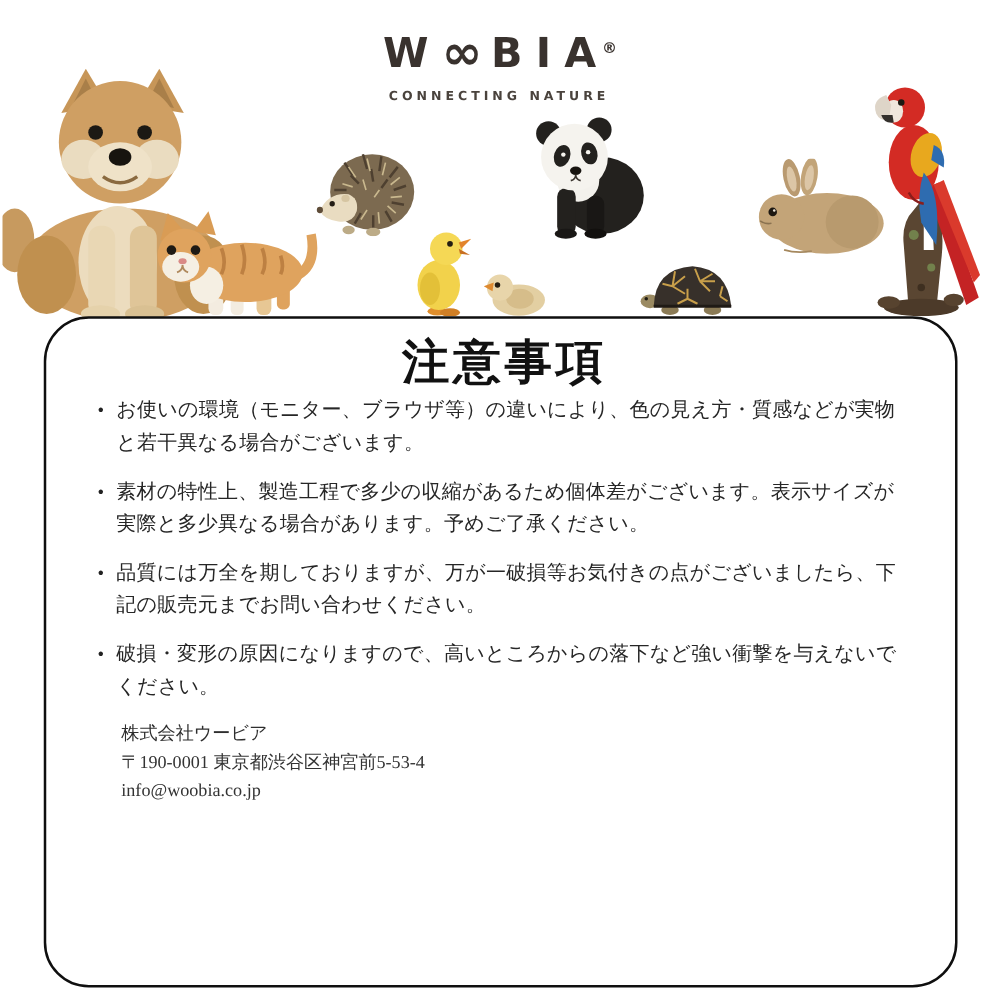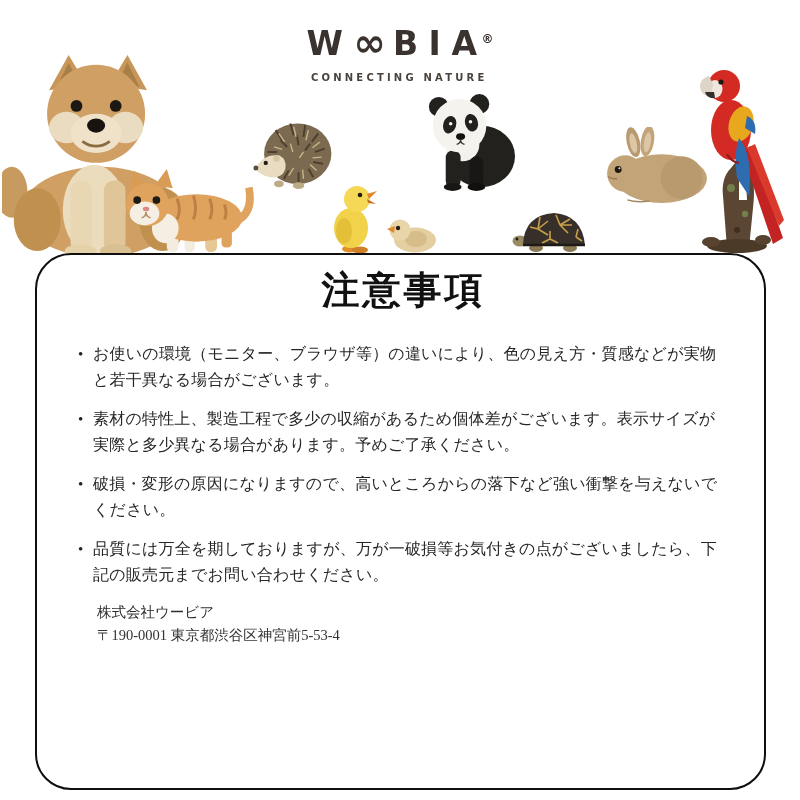--- a/index.html
+++ b/index.html
@@ -18,21 +18,21 @@
   
   .figure { position:absolute; z-index:1; }
   .figure svg { display:block; width:100%; height:100%; }
 
   
   .notice-box { position:absolute; left:35px; top:253px; width:731px; height:537px;
     background:#ffffff; border:2px solid #0f0f0f; border-radius:36px; z-index:2;
     padding:13px 34px 0 40px;font-family:Liberation Serif, serif; }
   .notice-title { text-align:center; font-size:38px; font-weight:bold; color:#111;
     letter-spacing:3px; line-height:1.18; }
-  .notice-list { list-style:none; margin-top:28px; }
+  .notice-list { list-style:none; margin-top:3px; }
   .notice-list li { position:relative; padding-left:16px; font-size:16px; line-height:26px;
     margin-bottom:13px; color:#262626; letter-spacing:0.2px; }
   .notice-list li::before { content:"•"; position:absolute; left:1px; top:0; font-size:15px; color:#222; }
   .contact { margin-left:20px; margin-top:4px; font-size:14.5px; line-height:23px; color:#333; }
   .contact .co { color:#2e2e2e; }
 </style>
 </head>
 <body>
 
 <div class="page">
@@ -207,22 +207,23 @@
       <circle cx="34" cy="24" r="2.6" fill="#1c1812"></circle>
       <path d="M40,96 q4,8 12,9" stroke="#8a1d1b" stroke-width="2" fill="none"></path>
     </svg>
   </div>
 
   <div class="notice-box">
     <div class="notice-title">注意事項</div>
     <ul class="notice-list">
       <li>お使いの環境（モニター、ブラウザ等）の違いにより、色の見え方・質感などが実物と若干異なる場合がございます。</li>
       <li>素材の特性上、製造工程で多少の収縮があるため個体差がございます。表示サイズが実際と多少異なる場合があります。予めご了承ください。</li>
+      <li>品質には万全を期しておりますが、万が一破損等お気付きの点がございましたら、下記の販売元までお問い合わせください。</li>
       <li>破損・変形の原因になりますので、高いところからの落下など強い衝撃を与えないでください。</li>
-      <li>品質には万全を期しておりますが、万が一破損等お気付きの点がございましたら、下記の販売元までお問い合わせください。</li>
     </ul>
     <div class="contact">
       <div class="co">株式会社ウービア</div>
       <div>〒190-0001 東京都渋谷区神宮前5-53-4</div>
+      <div>info@woobia.co.jp</div>
     </div>
   </div>
 
 </div>
 
 </body></html>

